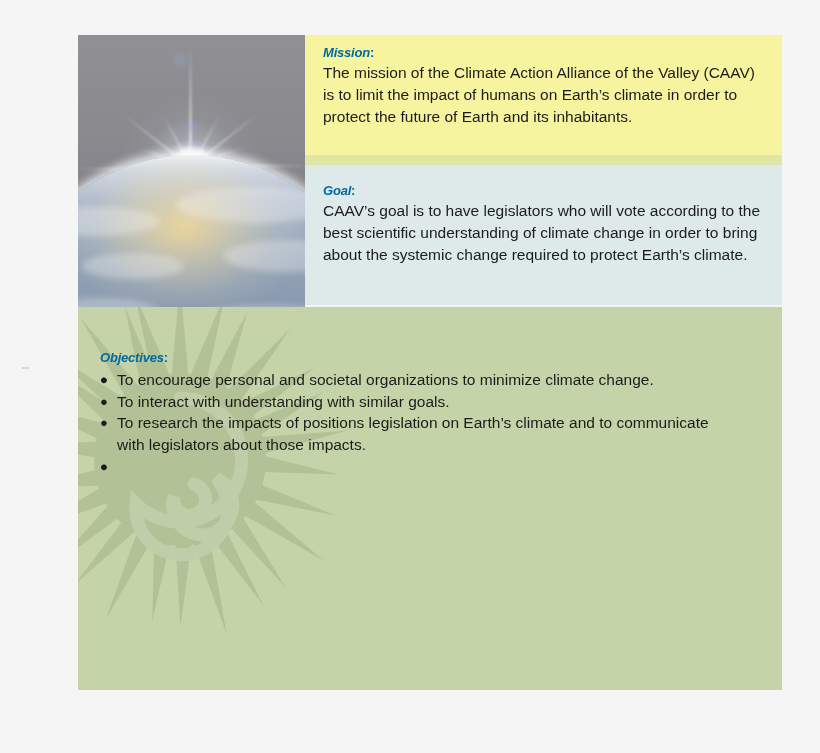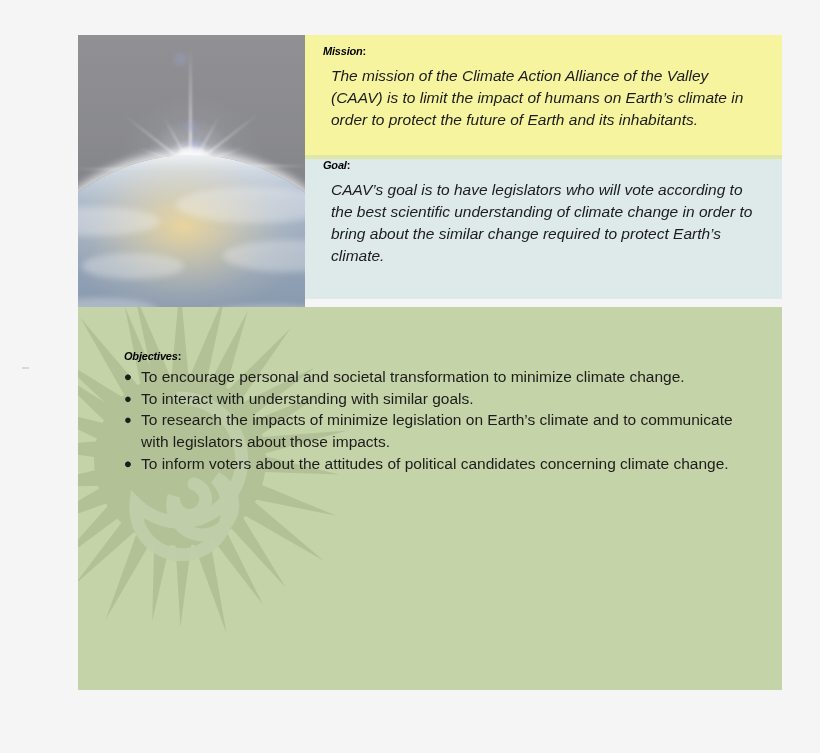--- a/index.html
+++ b/index.html
@@ -135,51 +135,50 @@
   .divider-strip {
     position: absolute;
     left: 227px;
     top: 120px;
     width: 477px;
     height: 12px;
     background: #dfe7a6;
   }
   .panel-goal {
     left: 227px;
-    top: 124px;
+    top: 130px;
     width: 477px;
     height: 140px;
     background: #dee9e9;
-    padding: 0 18px 8px 18px;
+    padding: 18px 18px 8px 18px;
   }
   .panel-objectives {
-    left: 46px;
+    left: 22px;
     top: 315px;
     width: 640px;
     padding: 0;
   }
 
   .heading {
     font-style: italic;
     font-weight: bold;
-    font-size: 11px;
-    color: #000000;
+    font-size: 13px;
+    color: #0369a1;
     margin: 0 0 2px 0;
     letter-spacing: -0.2px;
   }
   .heading .colon {
     font-style: normal;
     font-weight: bold;
   }
   .body-text {
     font-size: 15.5px;
     line-height: 1.41;
     color: #1c1c1c;
-    margin: 8px;
-    font-style: italic;
+    margin: 0;
   }
   .obj-list {
     list-style: none;
     margin: 4px 0 0 0;
     padding: 0;
   }
   .obj-list li {
     font-size: 15.5px;
     line-height: 1.40;
     color: #1c1c1c;
@@ -314,28 +313,28 @@
 
   <div class="panel panel-mission">
     <p class="heading"><span>Mission</span><span class="colon">:</span></p>
     <p class="body-text">The mission of the Climate Action Alliance of the Valley (CAAV) is to limit the impact of humans on Earth’s climate in order to protect the future of Earth and its inhabitants.</p>
   </div>
 
   <div class="divider-strip"></div>
 
   <div class="panel panel-goal">
     <p class="heading"><span>Goal</span><span class="colon">:</span></p>
-    <p class="body-text">CAAV’s goal is to have legislators who will vote according to the best scientific understanding of climate change in order to bring about the similar change required to protect Earth’s climate.</p>
+    <p class="body-text">CAAV’s goal is to have legislators who will vote according to the best scientific understanding of climate change in order to bring about the systemic change required to protect Earth’s climate.</p>
   </div>
 
   <div class="panel panel-objectives">
     <p class="heading"><span>Objectives</span><span class="colon">:</span></p>
     <ul class="obj-list" id="objectives-list">
         <li><span class="bullet">●</span></li>
-        <li><span class="bullet">●</span><span>To encourage personal and societal transformation to minimize climate change.</span></li>
+        <li><span class="bullet">●</span><span>To encourage personal and societal organizations to minimize climate change.</span></li>
         <li><span class="bullet">●</span><span>To interact with understanding with similar goals.</span></li>
-        <li><span class="bullet">●</span><span>To research the impacts of minimize legislation on Earth’s climate and to communicate with legislators about those impacts.</span></li>
+        <li><span class="bullet">●</span><span>To research the impacts of positions legislation on Earth’s climate and to communicate with legislators about those impacts.</span></li>
         <li><span class="bullet">●</span></li>
-        <li><span class="bullet">●</span><span>To inform voters about the attitudes of political candidates concerning climate change.</span></li>
+        <li><span class="bullet">●</span></li>
       </ul>
   </div>
 
 </div>
 
 </body></html>

